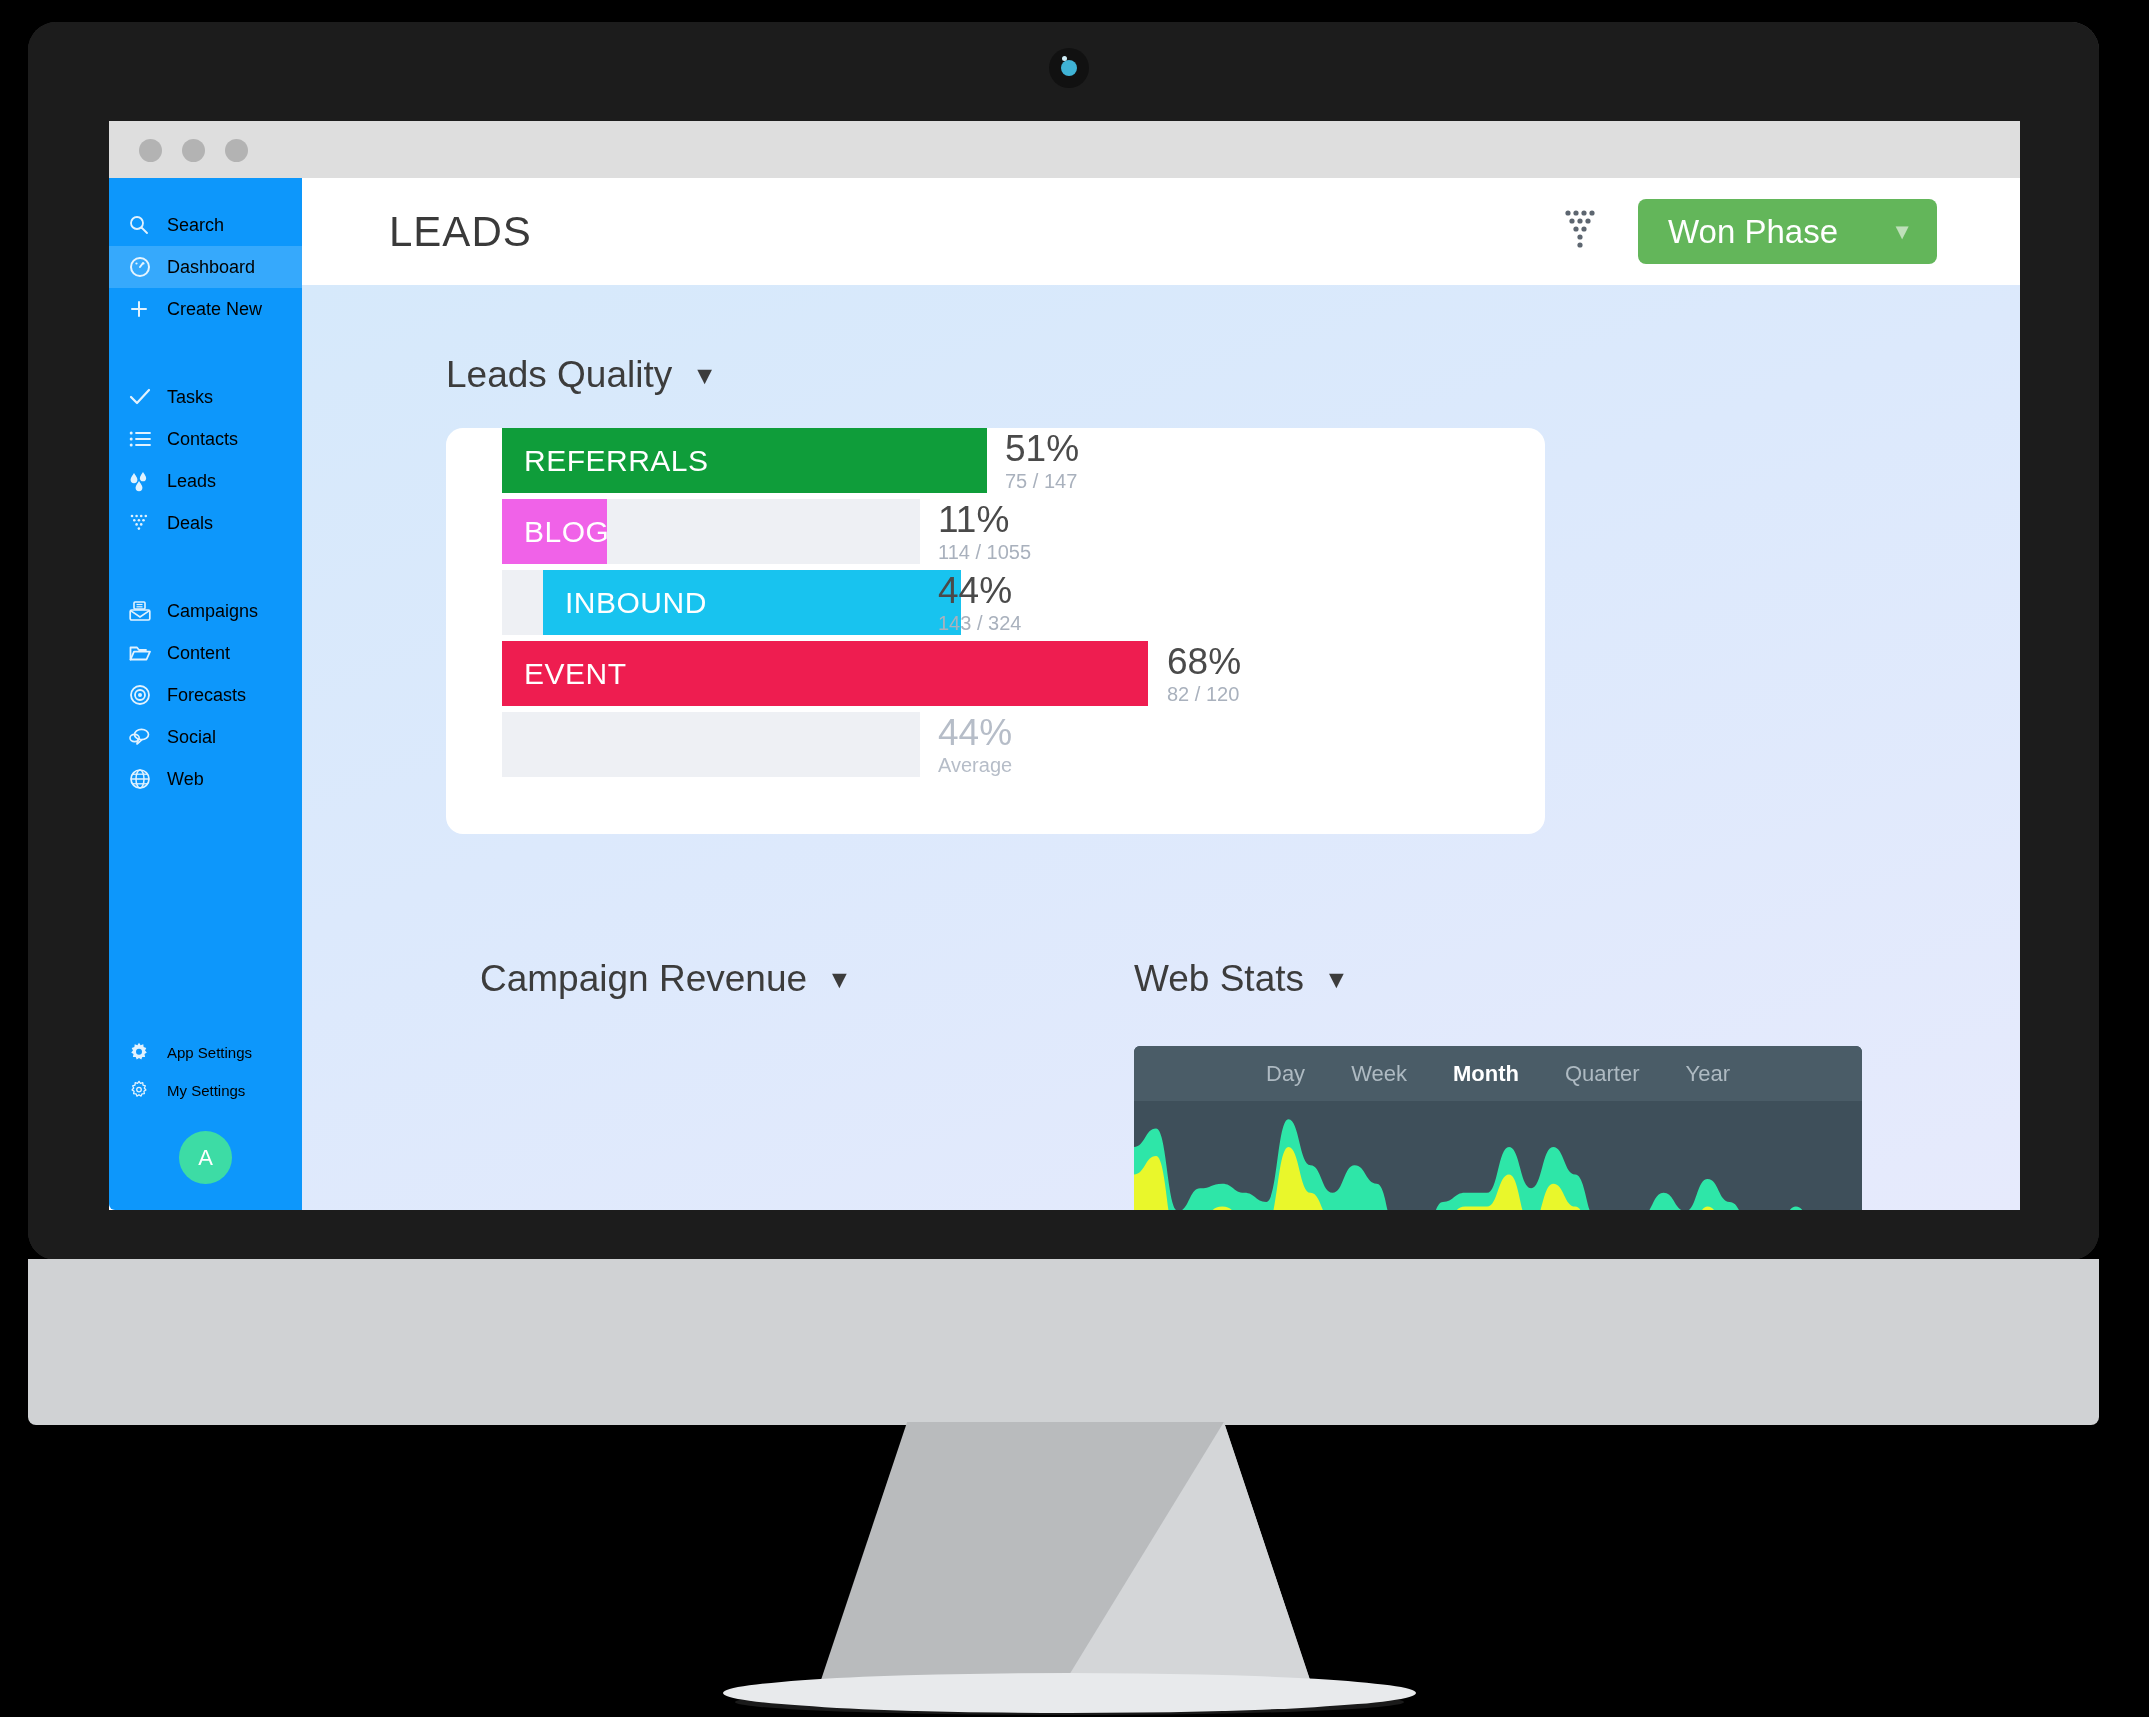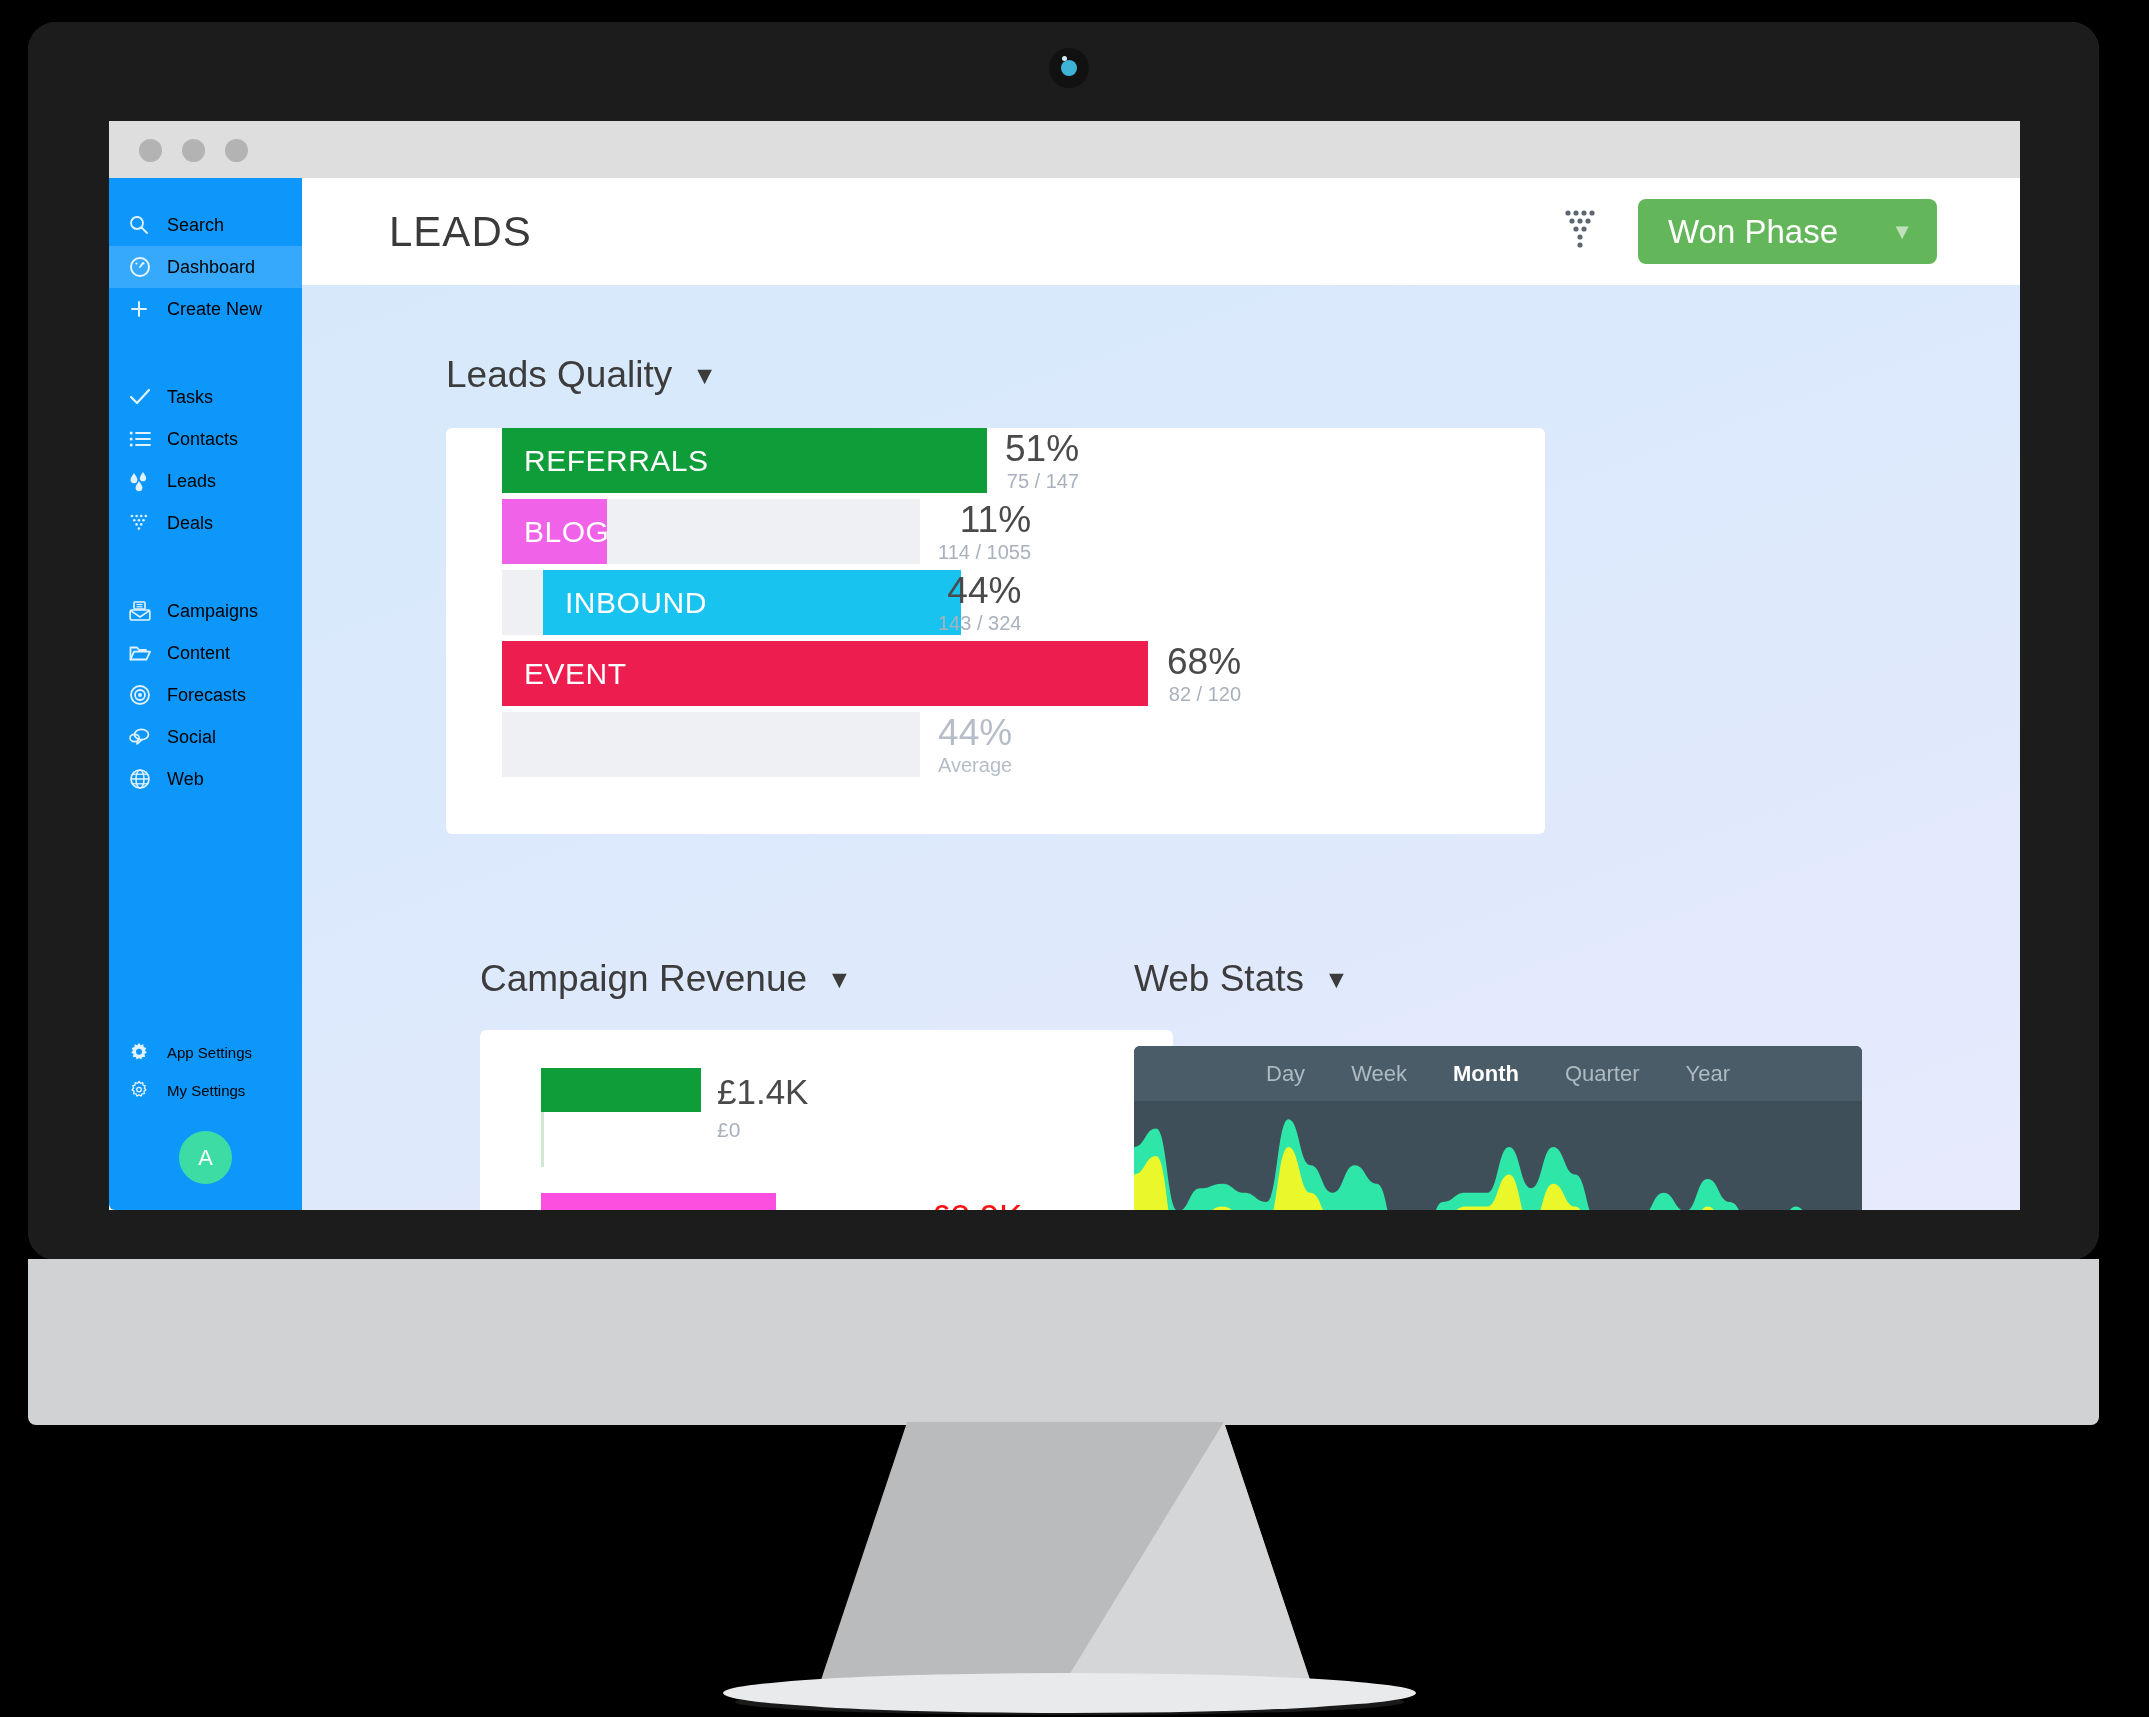--- a/index.html
+++ b/index.html
@@ -129,21 +129,21 @@
     background:linear-gradient(160deg,#d6e9fb 0%, #dce9fc 42%, #e6eafc 100%);
     overflow:hidden;
   }
   .widget-title {
     font-size:37px; color:#3c3c3c; font-weight:400;
     display:flex; align-items:center; gap:20px;
   }
   .widget-title .tri { font-size:25px; color:#3c3c3c; }
 
   .card {
-    background:#fff; border-radius:6px;text-align:right;
+    background:#fff; border-radius:17px;
   }
 
   
   #leads-quality { position:absolute; left:132px; top:69px; width:1099px;padding-left:12px; }
   #lq-card { margin-top:32px; width:1099px; height:406px; position:relative; }
   .bar-row { position:relative; height:65px; margin:0 0 6px 0; }
   .bar-track {
     position:absolute; left:56px; top:0; height:65px; background:#eef0f4;
   }
   .bar-fill { position:absolute; left:56px; top:0; height:65px; display:flex; align-items:center; }
@@ -464,32 +464,20 @@
               </div>
             </div>
           </div>
       </section>
 
       <section id="campaign-revenue">
         <div class="widget-title">
           <span>Campaign Revenue</span>
           <span class="tri">▼</span>
         </div>
-        <div class="card" id="cr-card">
-            <div class="cr-row" style="height: 95px;">
-              <div class="cr-main-bar" style="width: 160px; background: rgb(15, 157, 58);"></div>
-              <div class="cr-vline"></div>
-              <div class="cr-val" style="color: rgb(74, 74, 74); left: 176px; top: 6px;">£1.4K</div>
-              <div class="cr-sub" style="left: 176px; top: 51px;">£0</div>
-            </div>
-            <div class="cr-row" style="height: 95px;">
-              <div class="cr-main-bar" style="width: 235px; background: rgb(252, 79, 224);"></div>
-              <div class="cr-val" style="color: rgb(255, 17, 17); left: 390px; top: 6px;">£2.9K</div>
-            </div>
-          </div>
       </section>
 
       <section id="web-stats">
         <div class="widget-title">
           <span>Web Stats</span>
           <span class="tri">▼</span>
         </div>
         <div id="ws-card">
           <div class="ws-tabs">
               <span class="ws-tab">Day</span>

